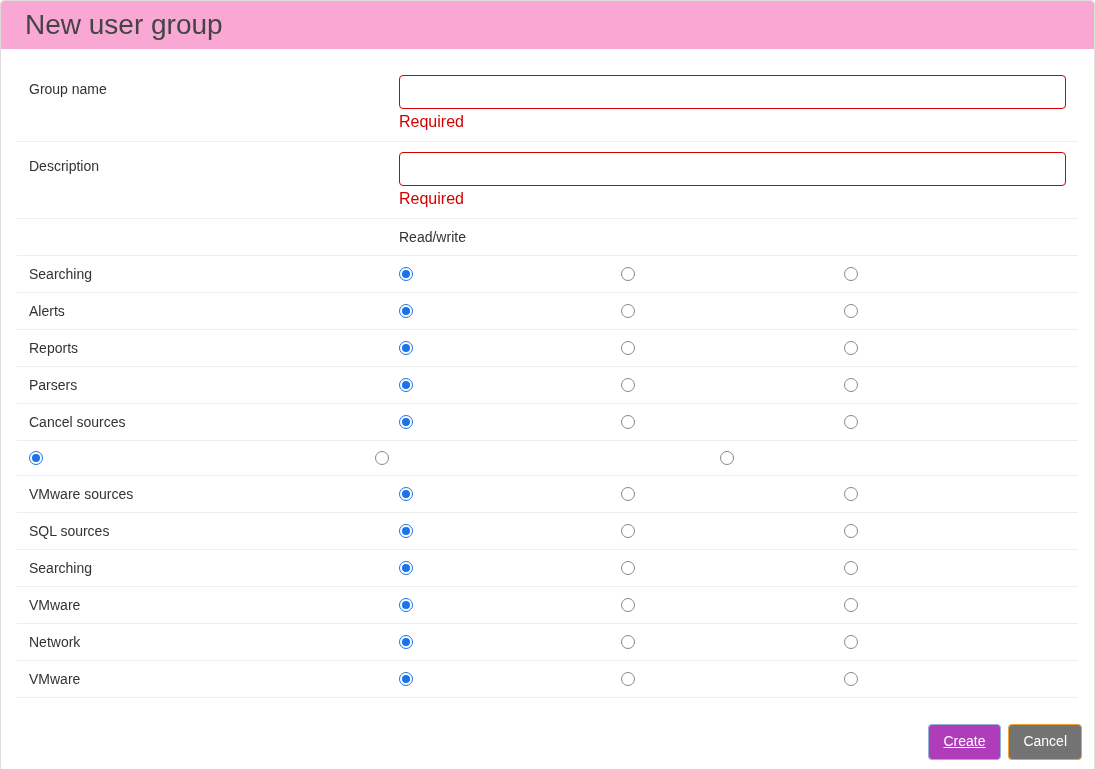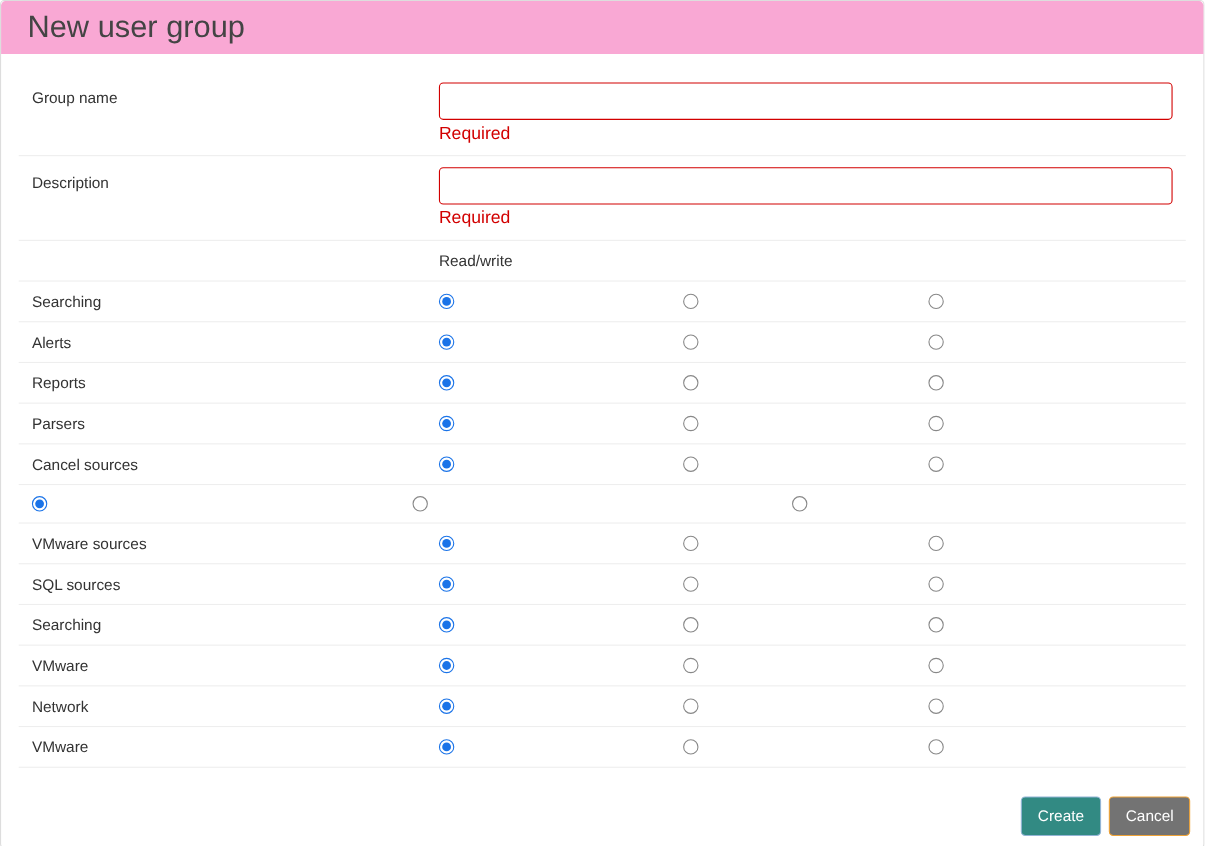--- a/index.html
+++ b/index.html
@@ -117,23 +117,24 @@
     padding: 7px 14px;
     font-size: 14px;
     line-height: 1.42857;
     border-radius: 4px;
     border: 1px solid transparent;
     cursor: pointer;
     color: #fff;
     margin-left: 4px;
   }
   .btn-create {
-    background: #0f766e;
+    background: #a21caf;
     border-color: #7fa8ce;
     opacity: 0.85;
+    text-decoration: underline;
   }
   .btn-cancel {
     background: #737373;
     border-color: #eea236;
   }
 </style>
 </head>
 <body>
 
 <div class="panel">

